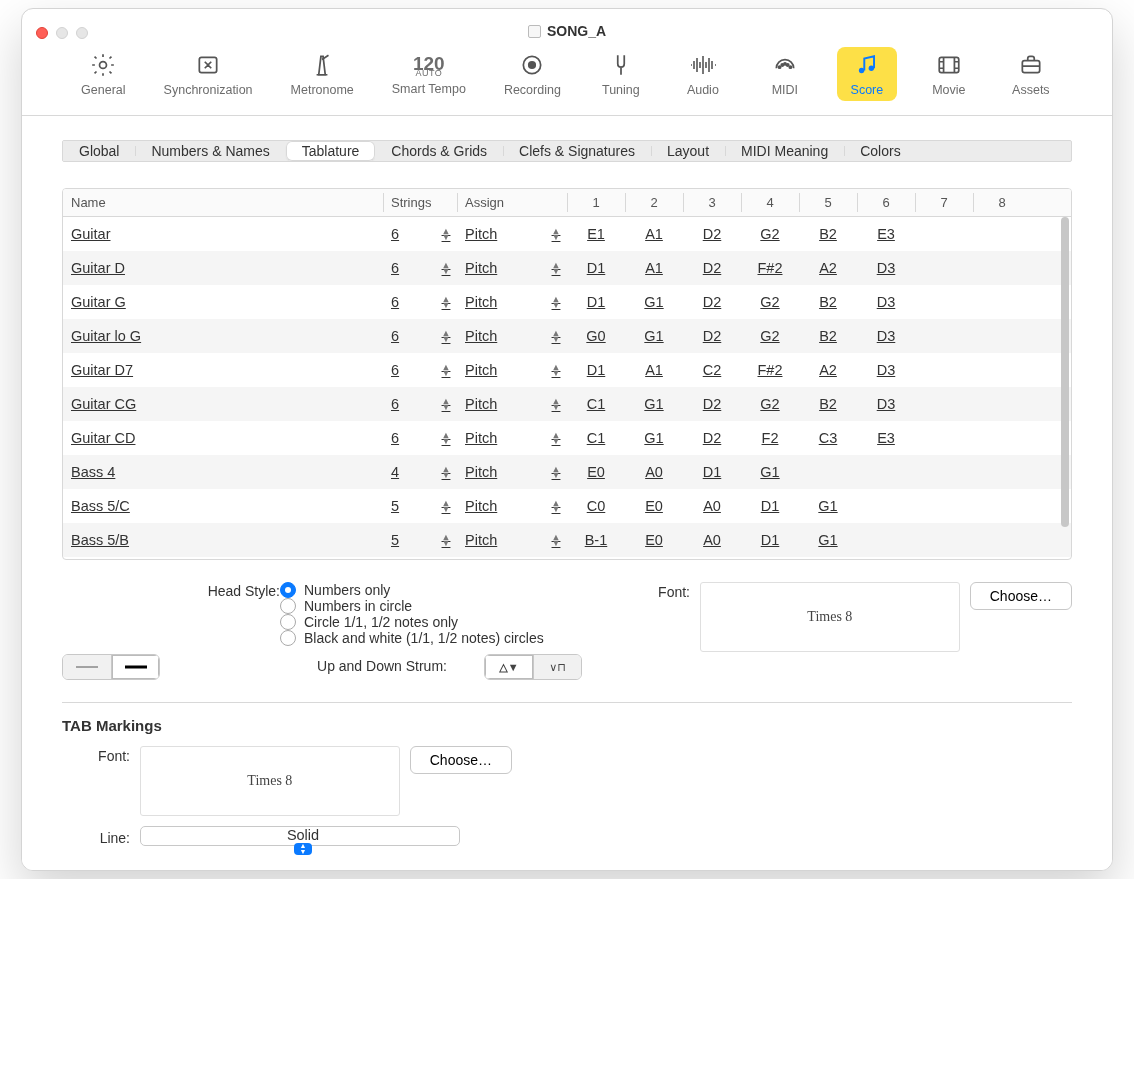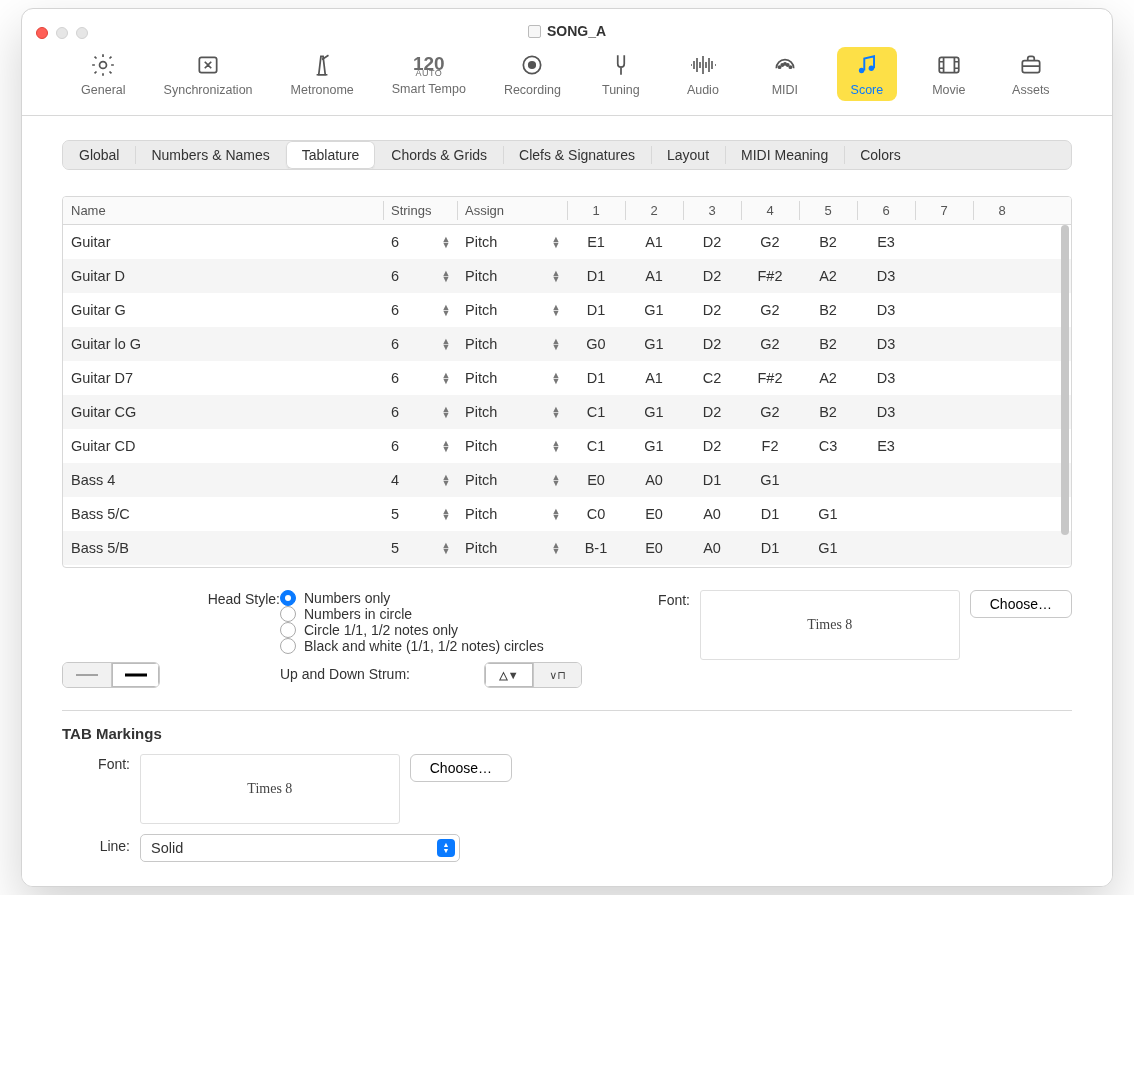--- a/index.html
+++ b/index.html
@@ -35,34 +35,34 @@
   .tool .lbl{font-size:12.5px;color:var(--text-dim);}
   .tool.sel .lbl{color:var(--blue);}
   .tool .lbl2{font-size:9px;color:var(--text-dim);letter-spacing:.5px;margin-top:-9px;}
   .tool .big{font-size:19px;font-weight:600;color:var(--text-dim);line-height:1;margin-top:3px;}
   .icn{width:28px;height:28px;display:flex;align-items:center;justify-content:center;color:#555;}
   .tool.sel .icn{color:var(--blue);}
   svg{display:block}
   
   .body{padding:24px 40px 24px;background:var(--bg);}
   
-  .subtabs{display:flex;align-items:stretch;background:var(--panel-tab);border:1px solid var(--border);border-radius:7px;overflow:hidden;height:30px;}
+  .subtabs{display:flex;align-items:stretch;background:var(--panel-tab);border:1px solid var(--border);border-radius:2px;overflow:hidden;height:22px;}
   .subtab{flex:0 0 auto;padding:0 16px;display:flex;align-items:center;justify-content:center;font-size:14px;color:var(--text);position:relative;background:var(--panel-tab);}
   .subtab+.subtab::before{content:"";position:absolute;left:0;top:5px;bottom:5px;width:1px;background:var(--border);} 
   .subtab.sel{background:var(--panel-tab-sel);border-radius:6px;box-shadow:0 0 0 1px var(--border) inset,0 1px 2px rgba(0,0,0,.06);} 
   .subtab.sel::before{display:none;}
   .subtab.sel + .subtab::before{display:none;}
   
   .table-wrap{margin-top:26px;border:1px solid var(--border);border-radius:4px;overflow:hidden;position:relative;}
   .thead,.trow{display:grid;grid-template-columns:320px 74px 110px 58px 58px 58px 58px 58px 58px 58px 58px;align-items:center;text-align:center;}
   .thead{background:var(--header-row);border-bottom:1px solid var(--border);height:28px;font-size:13px;color:#555;}
   .thead .th{padding:0 8px;position:relative;height:100%;display:flex;align-items:center;}
   .thead .th+.th::before{content:"";position:absolute;left:0;top:4px;bottom:4px;width:1px;background:var(--border);} 
   .tbody{height:342px;overflow:hidden;}
-  .trow{height:34px;font-size:14.5px;}
+  .trow{height:34px;font-size:14.5px;text-decoration:underline;}
   .trow:nth-child(even){background:var(--row-alt);}
   .td{padding:0 8px;display:flex;align-items:center;}
   .td.num{justify-content:center;}
   .td.spin{justify-content:space-between;padding-right:4px;}
   .stepper{width:14px;color:#777;font-size:9px;line-height:6px;display:flex;flex-direction:column;align-items:center;}
   .scrollbar-track{position:absolute;right:2px;top:28px;bottom:2px;width:10px;}
   .scrollbar-thumb{position:absolute;right:0;top:0;width:8px;height:310px;background:#c7c7c7;border-radius:4px;}
   .radio-group{grid-column:2 / span 3;display:flex;flex-direction:column;gap:0;}
   .radio-row{display:flex;align-items:center;gap:8px;}
   .radio{width:16px;height:16px;border-radius:50%;border:1px solid #aaa;display:flex;align-items:center;justify-content:center;}
@@ -71,21 +71,21 @@
   .seg{display:inline-flex;border:1px solid #c8c8c8;border-radius:6px;overflow:hidden;height:26px;background:#fff;}
   .seg .s{width:48px;display:flex;align-items:center;justify-content:center;font-size:12px;color:#444;}
   .seg .s+.s{border-left:1px solid #c8c8c8;}
   .seg .s.sel{background:#fff;font-weight:600;box-shadow:inset 0 0 0 1px #bbb;}
   .seg .s:not(.sel){background:#f1f1f1;}
   .font-preview{border:1px solid #dfdfdf;border-radius:3px;height:70px;display:flex;align-items:center;justify-content:center;font-family:"Times New Roman",Times,serif;font-size:14px;color:#444;}
   .choose-btn{height:28px;border:1px solid #c8c8c8;background:#fff;border-radius:6px;padding:0 19px;font-size:14px;display:inline-flex;align-items:center;justify-content:center;min-width:94px;}
   hr.sep{border:none;border-top:1px solid var(--border);margin:22px 0 14px;}
   .section-h{font-weight:700;font-size:15px;margin-bottom:12px;}
   .input{height:26px;border:1px solid #c8c8c8;border-radius:4px;padding:0 8px;font-size:14px;background:#fff;width:160px;display:flex;align-items:center;}
-  .select{height:28px;border:1px solid #c8c8c8;border-radius:5px;background:#fff;display:flex;align-items:center;justify-content:space-between;padding:0 4px 0 10px;font-size:14.5px;width:320px;}
+  .select{height:20px;border:1px solid #c8c8c8;border-radius:5px;background:#fff;display:flex;align-items:center;justify-content:space-between;padding:0 4px 0 10px;font-size:14.5px;width:320px;flex-direction:column;}
   .select .arrows{width:18px;height:18px;border-radius:4px;background:var(--blue);color:#fff;display:flex;flex-direction:column;align-items:center;justify-content:center;font-size:7px;line-height:6px;}
   .th.num{justify-content:center;}
   .right-col{display:grid;grid-template-columns:68px 1fr auto;column-gap:10px;row-gap:10px;align-items:start;}
 </style>
 </head>
 <body>
 
 <div class="window">
 
   <div class="titlebar">
@@ -497,21 +497,21 @@
                     <line x1="0" y1="2" x2="22" y2="2" stroke="#555" stroke-width="1"></line>
                   </svg>
                 </div>
               <div class="s sel">
                   <svg width="22" height="4">
                     <line x1="0" y1="2" x2="22" y2="2" stroke="#000" stroke-width="3"></line>
                   </svg>
                 </div>
             </div>
           </div>
-          <div class="lab" style="text-align:left;padding-top:4px;">Up and Down Strum:</div>
+          <div class="lab" style="text-align:center;padding-top:4px;">Up and Down Strum:</div>
           <div>
             <div class="seg">
               <div class="s sel" style="font-size:11px;">△▼</div>
               <div class="s" style="font-size:11px;">∨⊓</div>
             </div>
           </div>
         </div>
       </div>
 
       <div style="width:450px;">

